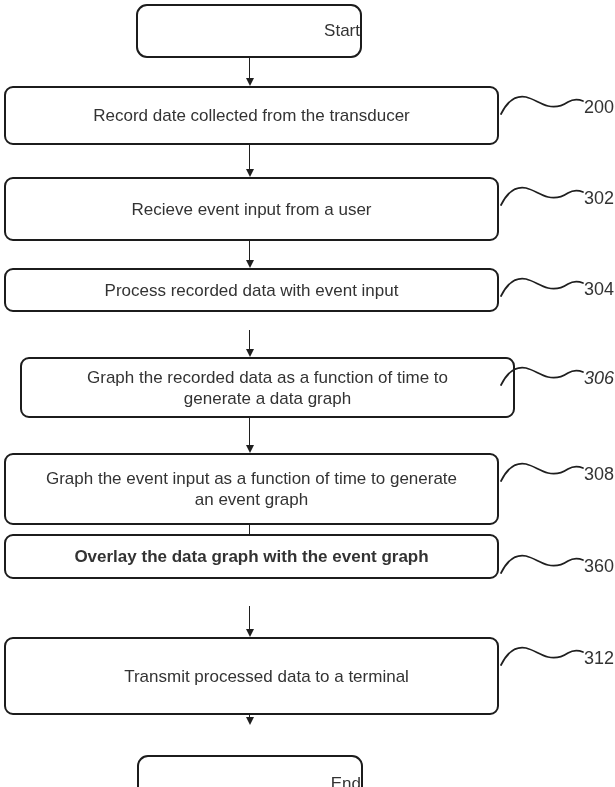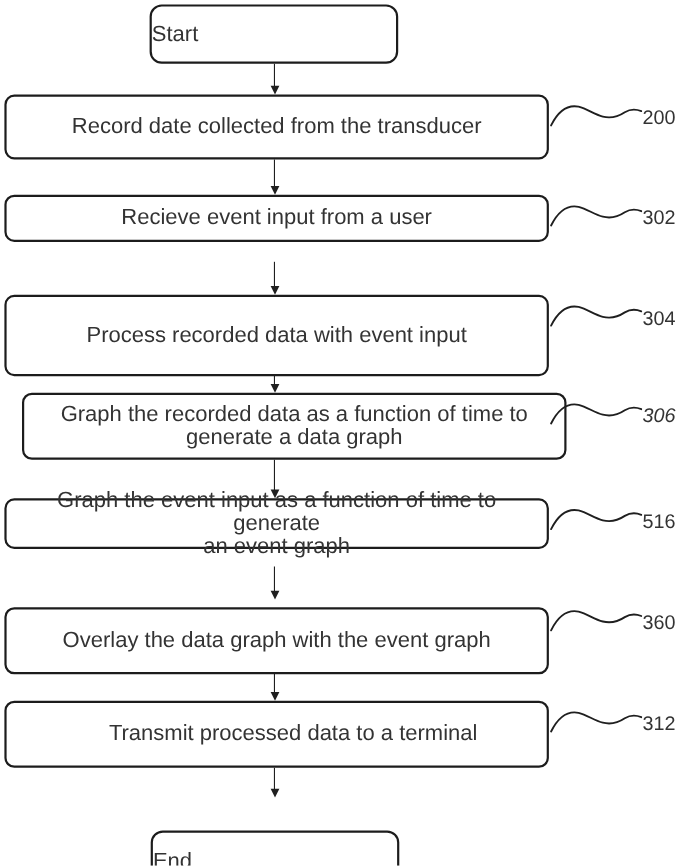--- a/index.html
+++ b/index.html
@@ -16,37 +16,37 @@
     color: #333333;
     overflow: hidden;
   }
   .terminal {
     position: absolute;
     border: 2px solid #1c1c1c;
     border-radius: 11px;
     background: #ffffff;
     display: flex;
     align-items: center;
-    justify-content: flex-start;
-    font-size: 20px;
+    justify-content: flex-end;
+    font-size: 17px;
     color: #333333;
     box-sizing: border-box;
   }
   .step {
     position: absolute;
     left: 4px;
     width: 495px;
     border: 2px solid #1c1c1c;
     border-radius: 9px;
     background: #ffffff;
     display: flex;
     align-items: center;
     justify-content: center;
     text-align: center;
-    font-size: 20px;
+    font-size: 17px;
     line-height: 21px;
     color: #333333;
     box-sizing: border-box;
     padding: 2px 10px;
   }
   .step .lbl {
     white-space: pre-line;
   }
   .arrow {
     position: absolute;
@@ -114,73 +114,73 @@
   <div class="step" style="top:86px; height:59px;">
     <span class="lbl">Record date collected from the transducer</span>
   </div>
   <div class="connector" style="top:92px;">
     <svg viewBox="0 0 84 28">
         <path d="M 1 22 C 8 8, 16 3, 26 5 C 34 7, 40 12, 48 14 C 56 16, 62 14, 68 10 C 73 7, 78 7, 83 9" fill="none" stroke="#1f1f1f" stroke-width="1.7" stroke-linecap="round"></path>
       </svg>
   </div>
   <div class="refnum" style="top:97px;">200</div>
 
-  <div class="step" style="top:177px; height:43px;">
+  <div class="step" style="top:177px; height:64px;">
     <span class="lbl">Recieve event input from a user</span>
   </div>
   <div class="connector" style="top:183px;">
     <svg viewBox="0 0 84 28">
         <path d="M 1 22 C 8 8, 16 3, 26 5 C 34 7, 40 12, 48 14 C 56 16, 62 14, 68 10 C 73 7, 78 7, 83 9" fill="none" stroke="#1f1f1f" stroke-width="1.7" stroke-linecap="round"></path>
       </svg>
   </div>
   <div class="refnum" style="top:188px;">302</div>
 
-  <div class="step" style="top:268px; height:74px;">
+  <div class="step" style="top:268px; height:44px;">
     <span class="lbl">Process recorded data with event input</span>
   </div>
   <div class="connector" style="top:274px;">
     <svg viewBox="0 0 84 28">
         <path d="M 1 22 C 8 8, 16 3, 26 5 C 34 7, 40 12, 48 14 C 56 16, 62 14, 68 10 C 73 7, 78 7, 83 9" fill="none" stroke="#1f1f1f" stroke-width="1.7" stroke-linecap="round"></path>
       </svg>
   </div>
   <div class="refnum" style="top:279px;">304</div>
 
   <div class="step" style="top:357px; height:61px;margin-left:16px;">
     <span class="lbl">Graph the recorded data as a function of time to
 generate a data graph</span>
   </div>
   <div class="connector" style="top:363px;">
     <svg viewBox="0 0 84 28">
         <path d="M 1 22 C 8 8, 16 3, 26 5 C 34 7, 40 12, 48 14 C 56 16, 62 14, 68 10 C 73 7, 78 7, 83 9" fill="none" stroke="#1f1f1f" stroke-width="1.7" stroke-linecap="round"></path>
       </svg>
   </div>
   <div class="refnum" style="top:368px;font-style:italic;">306</div>
 
-  <div class="step" style="top:453px; height:46px;">
+  <div class="step" style="top:453px; height:72px;">
     <span class="lbl">Graph the event input as a function of time to generate
 an event graph</span>
   </div>
   <div class="connector" style="top:459px;">
     <svg viewBox="0 0 84 28">
         <path d="M 1 22 C 8 8, 16 3, 26 5 C 34 7, 40 12, 48 14 C 56 16, 62 14, 68 10 C 73 7, 78 7, 83 9" fill="none" stroke="#1f1f1f" stroke-width="1.7" stroke-linecap="round"></path>
       </svg>
   </div>
-  <div class="refnum" style="top:464px;">516</div>
+  <div class="refnum" style="top:464px;">308</div>
 
-  <div class="step" style="top:552px; height:61px;">
+  <div class="step" style="top:534px; height:45px;font-weight:bold;">
     <span class="lbl">Overlay the data graph with the event graph</span>
   </div>
   <div class="connector" style="top:551px;">
     <svg viewBox="0 0 84 28">
         <path d="M 1 22 C 8 8, 16 3, 26 5 C 34 7, 40 12, 48 14 C 56 16, 62 14, 68 10 C 73 7, 78 7, 83 9" fill="none" stroke="#1f1f1f" stroke-width="1.7" stroke-linecap="round"></path>
       </svg>
   </div>
   <div class="refnum" style="top:556px;">360</div>
 
-  <div class="step" style="top:637px; height:61px;padding-left:40px;">
+  <div class="step" style="top:637px; height:78px;padding-left:40px;">
     <span class="lbl">Transmit processed data to a terminal</span>
   </div>
   <div class="connector" style="top:643px;">
     <svg viewBox="0 0 84 28">
         <path d="M 1 22 C 8 8, 16 3, 26 5 C 34 7, 40 12, 48 14 C 56 16, 62 14, 68 10 C 73 7, 78 7, 83 9" fill="none" stroke="#1f1f1f" stroke-width="1.7" stroke-linecap="round"></path>
       </svg>
   </div>
   <div class="refnum" style="top:648px;">312</div>
 
   <div class="terminal" style="left:137px; top:755px; width:226px; height:57px;">

